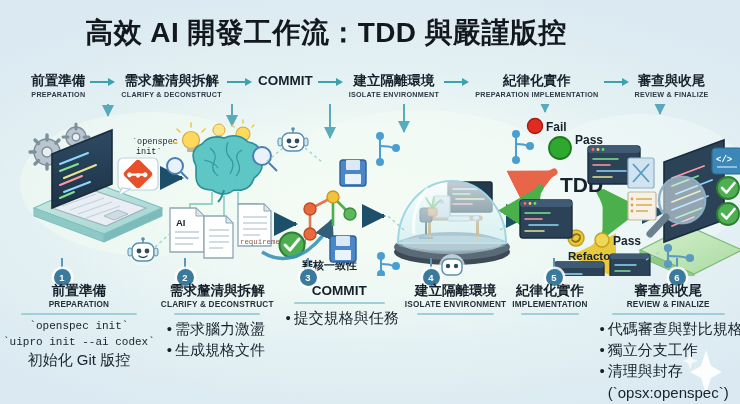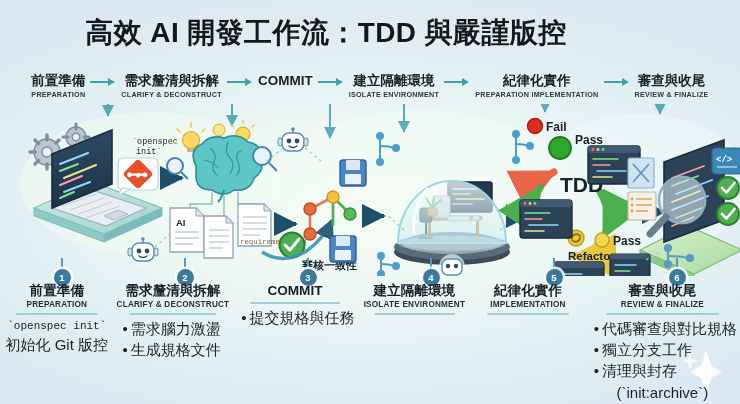--- a/index.html
+++ b/index.html
@@ -632,20 +632,21 @@
       </div>
     </div>
 
   <div class="cols" id="cols">
       <div class="col c1">
         <div class="czh">前置準備</div>
         <div class="cen">PREPARATION</div>
         <div class="rule"></div>
         <div class="items">
           <div class="item mono">`openspec init`</div>
+          <div class="item mono">`uipro init --ai codex`</div>
           <div class="item">初始化 Git 版控</div>
         </div>
       </div>
       <div class="col c2">
         <div class="czh">需求釐清與拆解</div>
         <div class="cen">CLARIFY &amp; DECONSTRUCT</div>
         <div class="rule"></div>
         <div class="items">
           <div class="item bul">需求腦力激盪</div>
           <div class="item bul">生成規格文件</div>
@@ -669,18 +670,18 @@
         <div class="rule"></div>
       </div>
       <div class="col c6">
         <div class="czh">審查與收尾</div>
         <div class="cen">REVIEW &amp; FINALIZE</div>
         <div class="rule"></div>
         <div class="items">
           <div class="item bul">代碼審查與對比規格</div>
           <div class="item bul">獨立分支工作</div>
           <div class="item bul">清理與封存</div>
-          <div class="item">(`init:archive`)</div>
+          <div class="item">(`opsx:openspec`)</div>
         </div>
       </div>
     </div>
 
 </div>
 
 </body></html>

